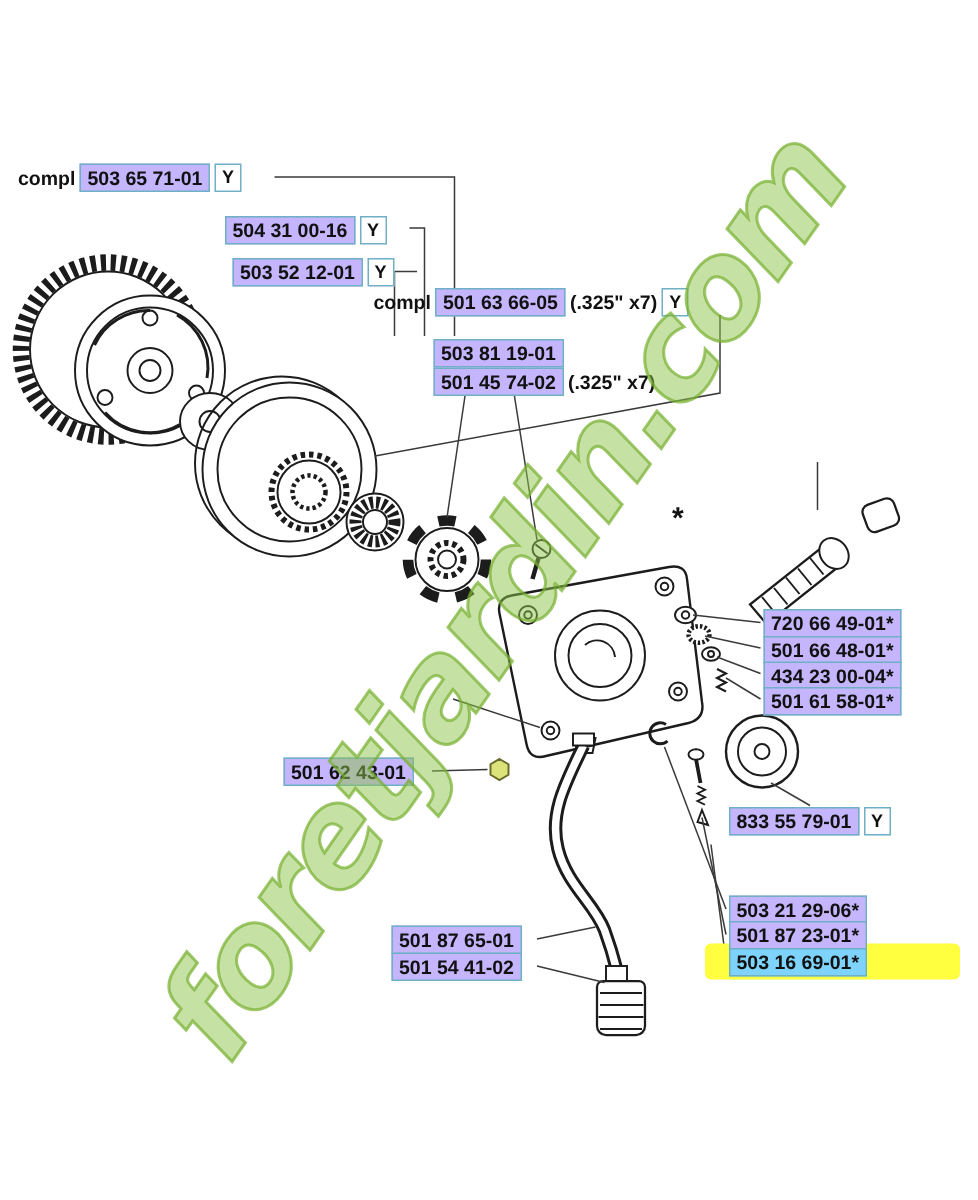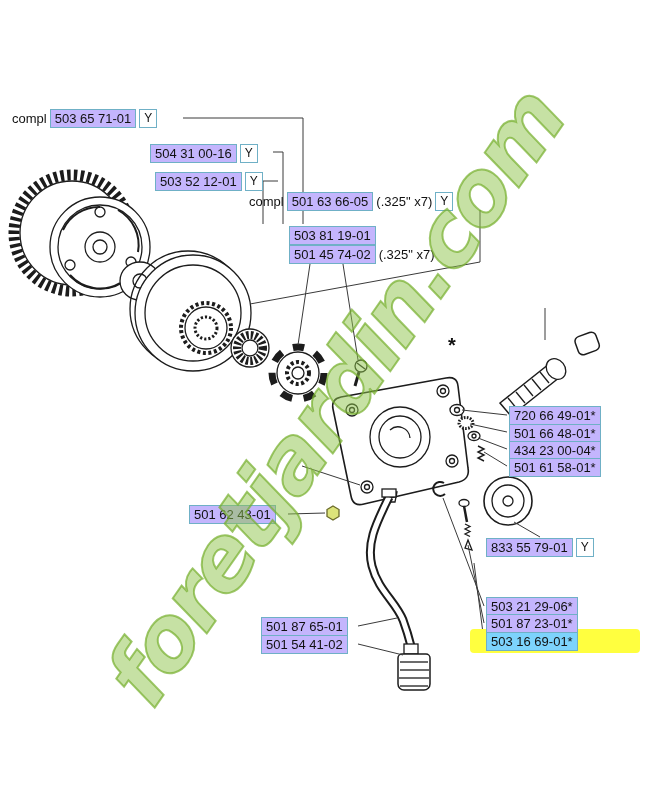--- a/index.html
+++ b/index.html
@@ -3,21 +3,21 @@
 <meta charset="utf-8">
 <style>
   html,body { margin:0; padding:0; background:#ffffff; }
   .stage {
     position:relative; width:652px; height:800px; background:#fff;
     overflow:hidden; font-family:"Liberation Sans", sans-serif;
   }
   svg.diagram { position:absolute; left:0; top:0; z-index:1; }
   .label {
     position:absolute; display:flex; align-items:center; gap:3px;
-    font-weight:normal; font-size:13px; color:#111; white-space:nowrap;
+    font-weight:bold; font-size:13px; color:#111; white-space:nowrap;
     z-index:10; line-height:15px;
   }
   .pn {
     border:1px solid #6fb0c6; padding:1px 4px; background:#c4b5fd;
     display:inline-block;
   }
   .ytag {
     border:1px solid #6fb0c6; padding:1px 4px; background:#ffffff;
     font-size:12px; display:inline-block;
   }

